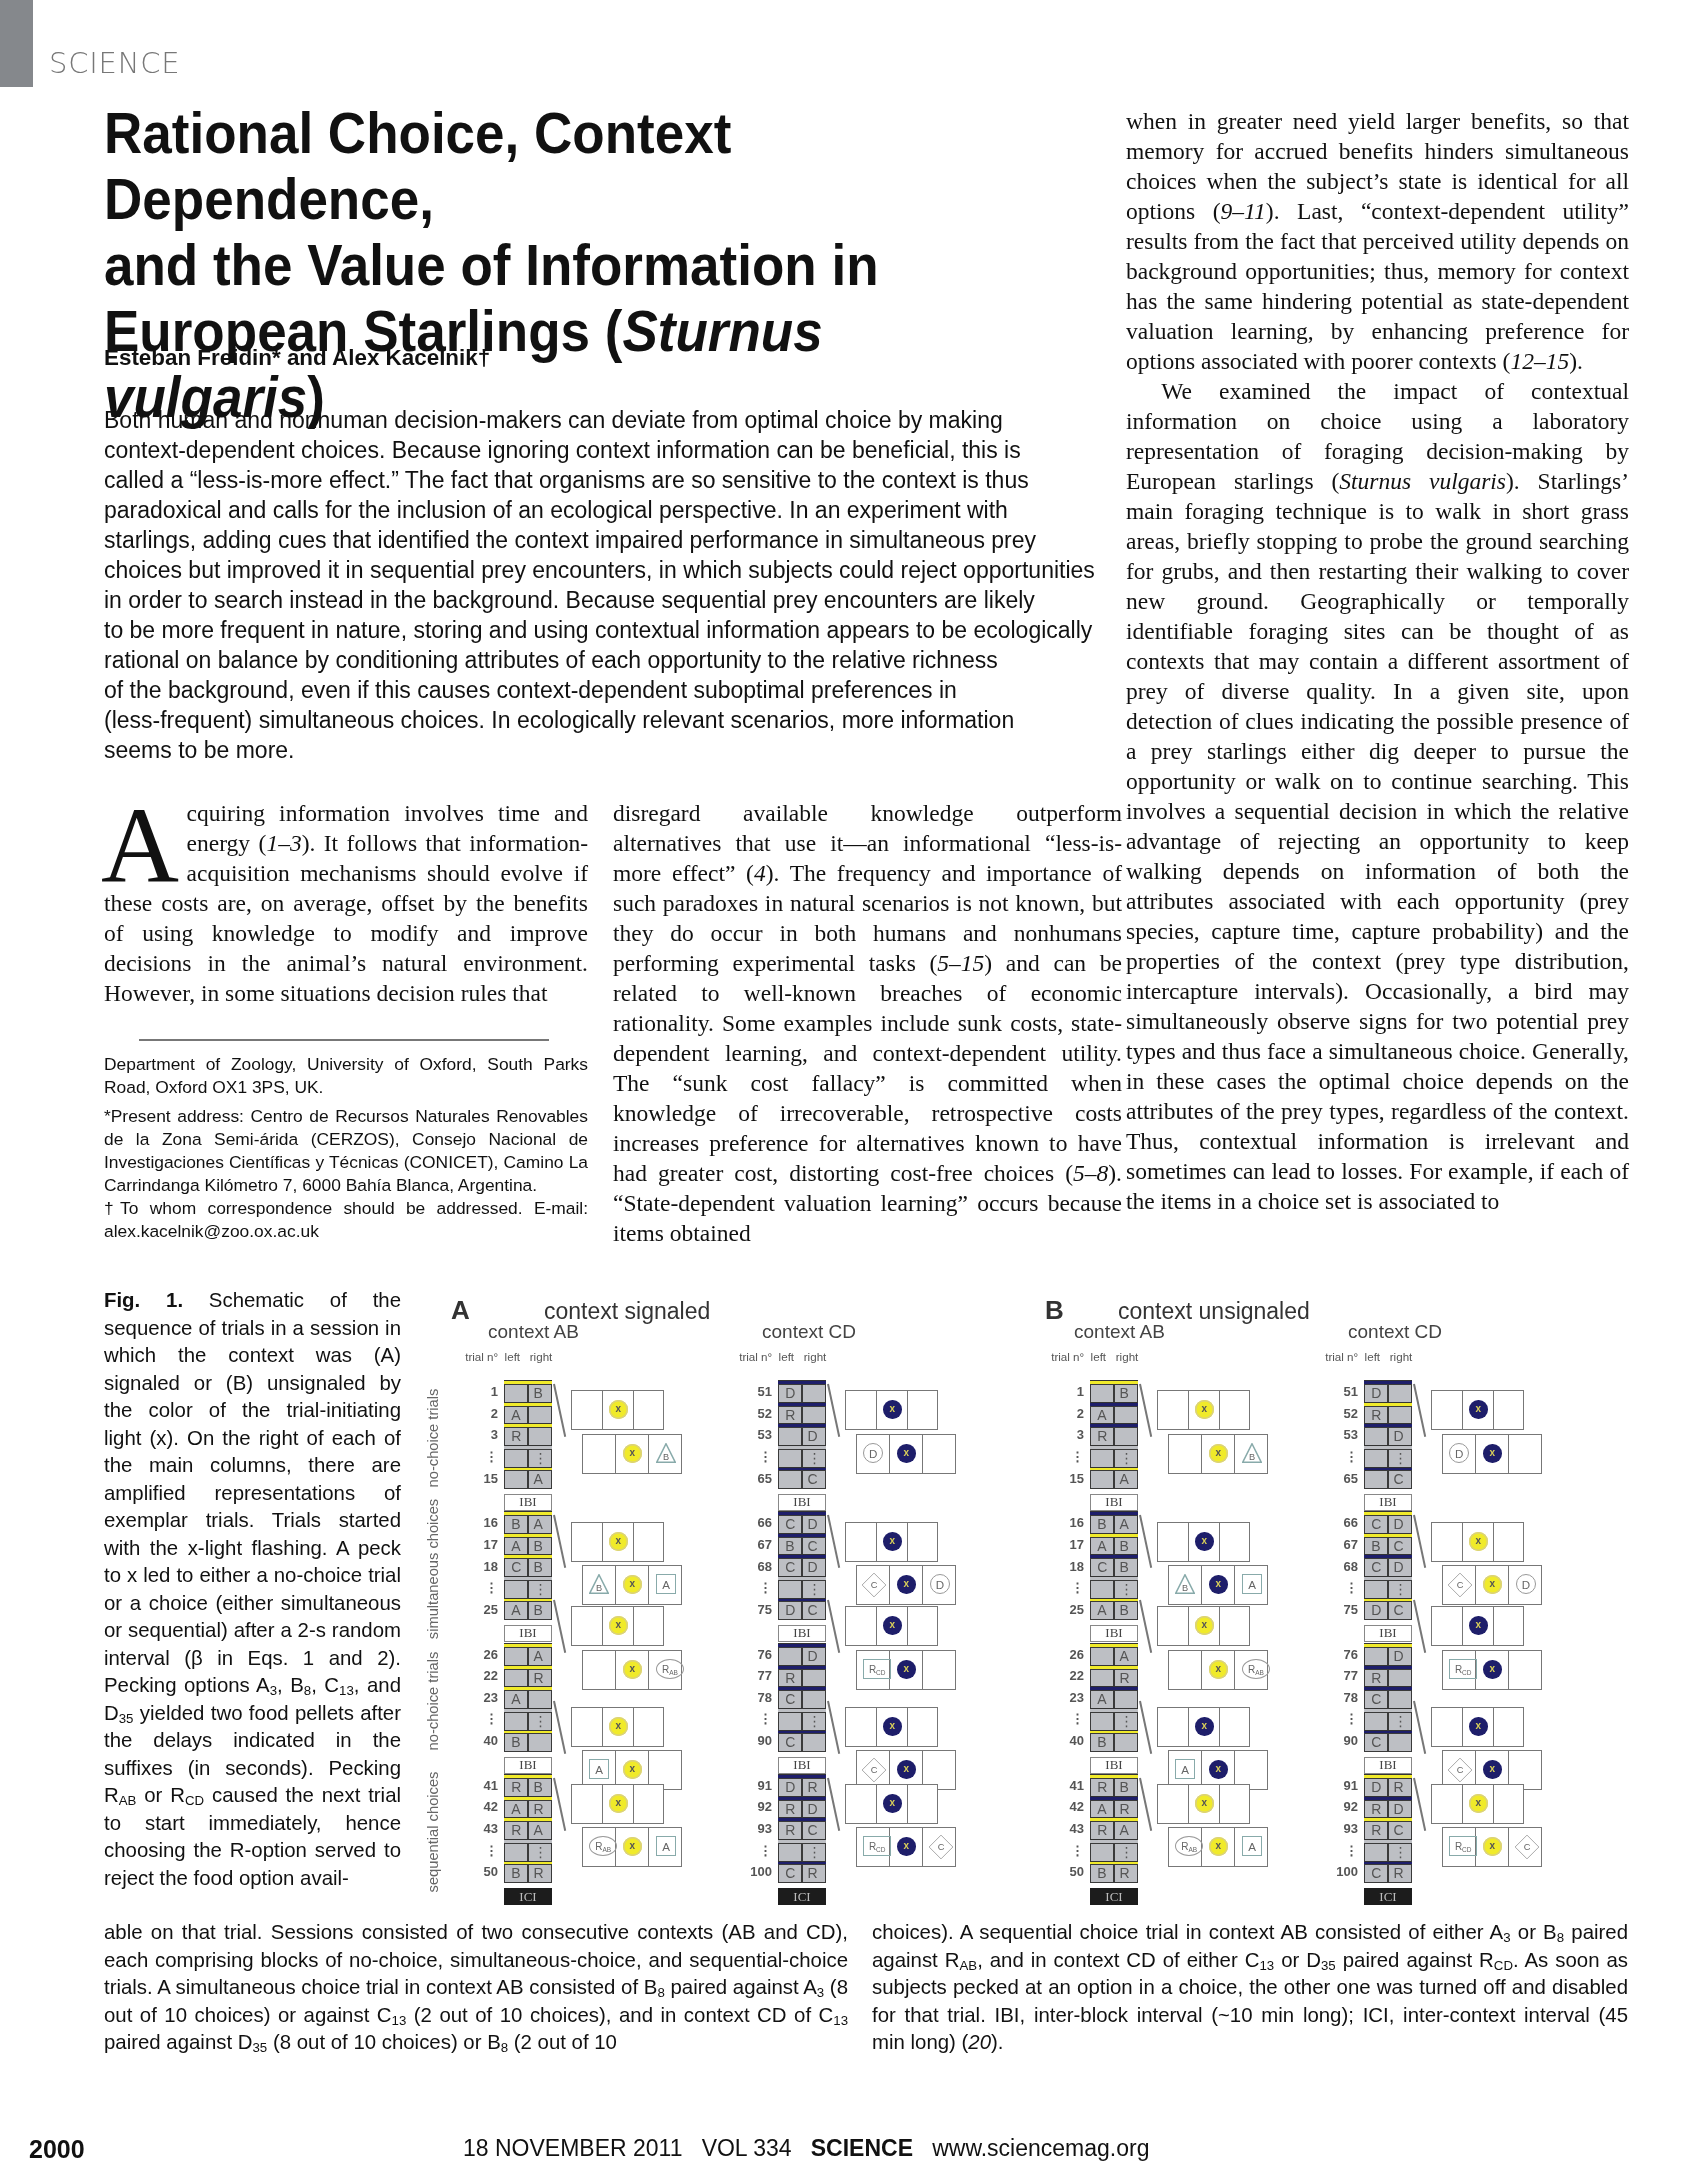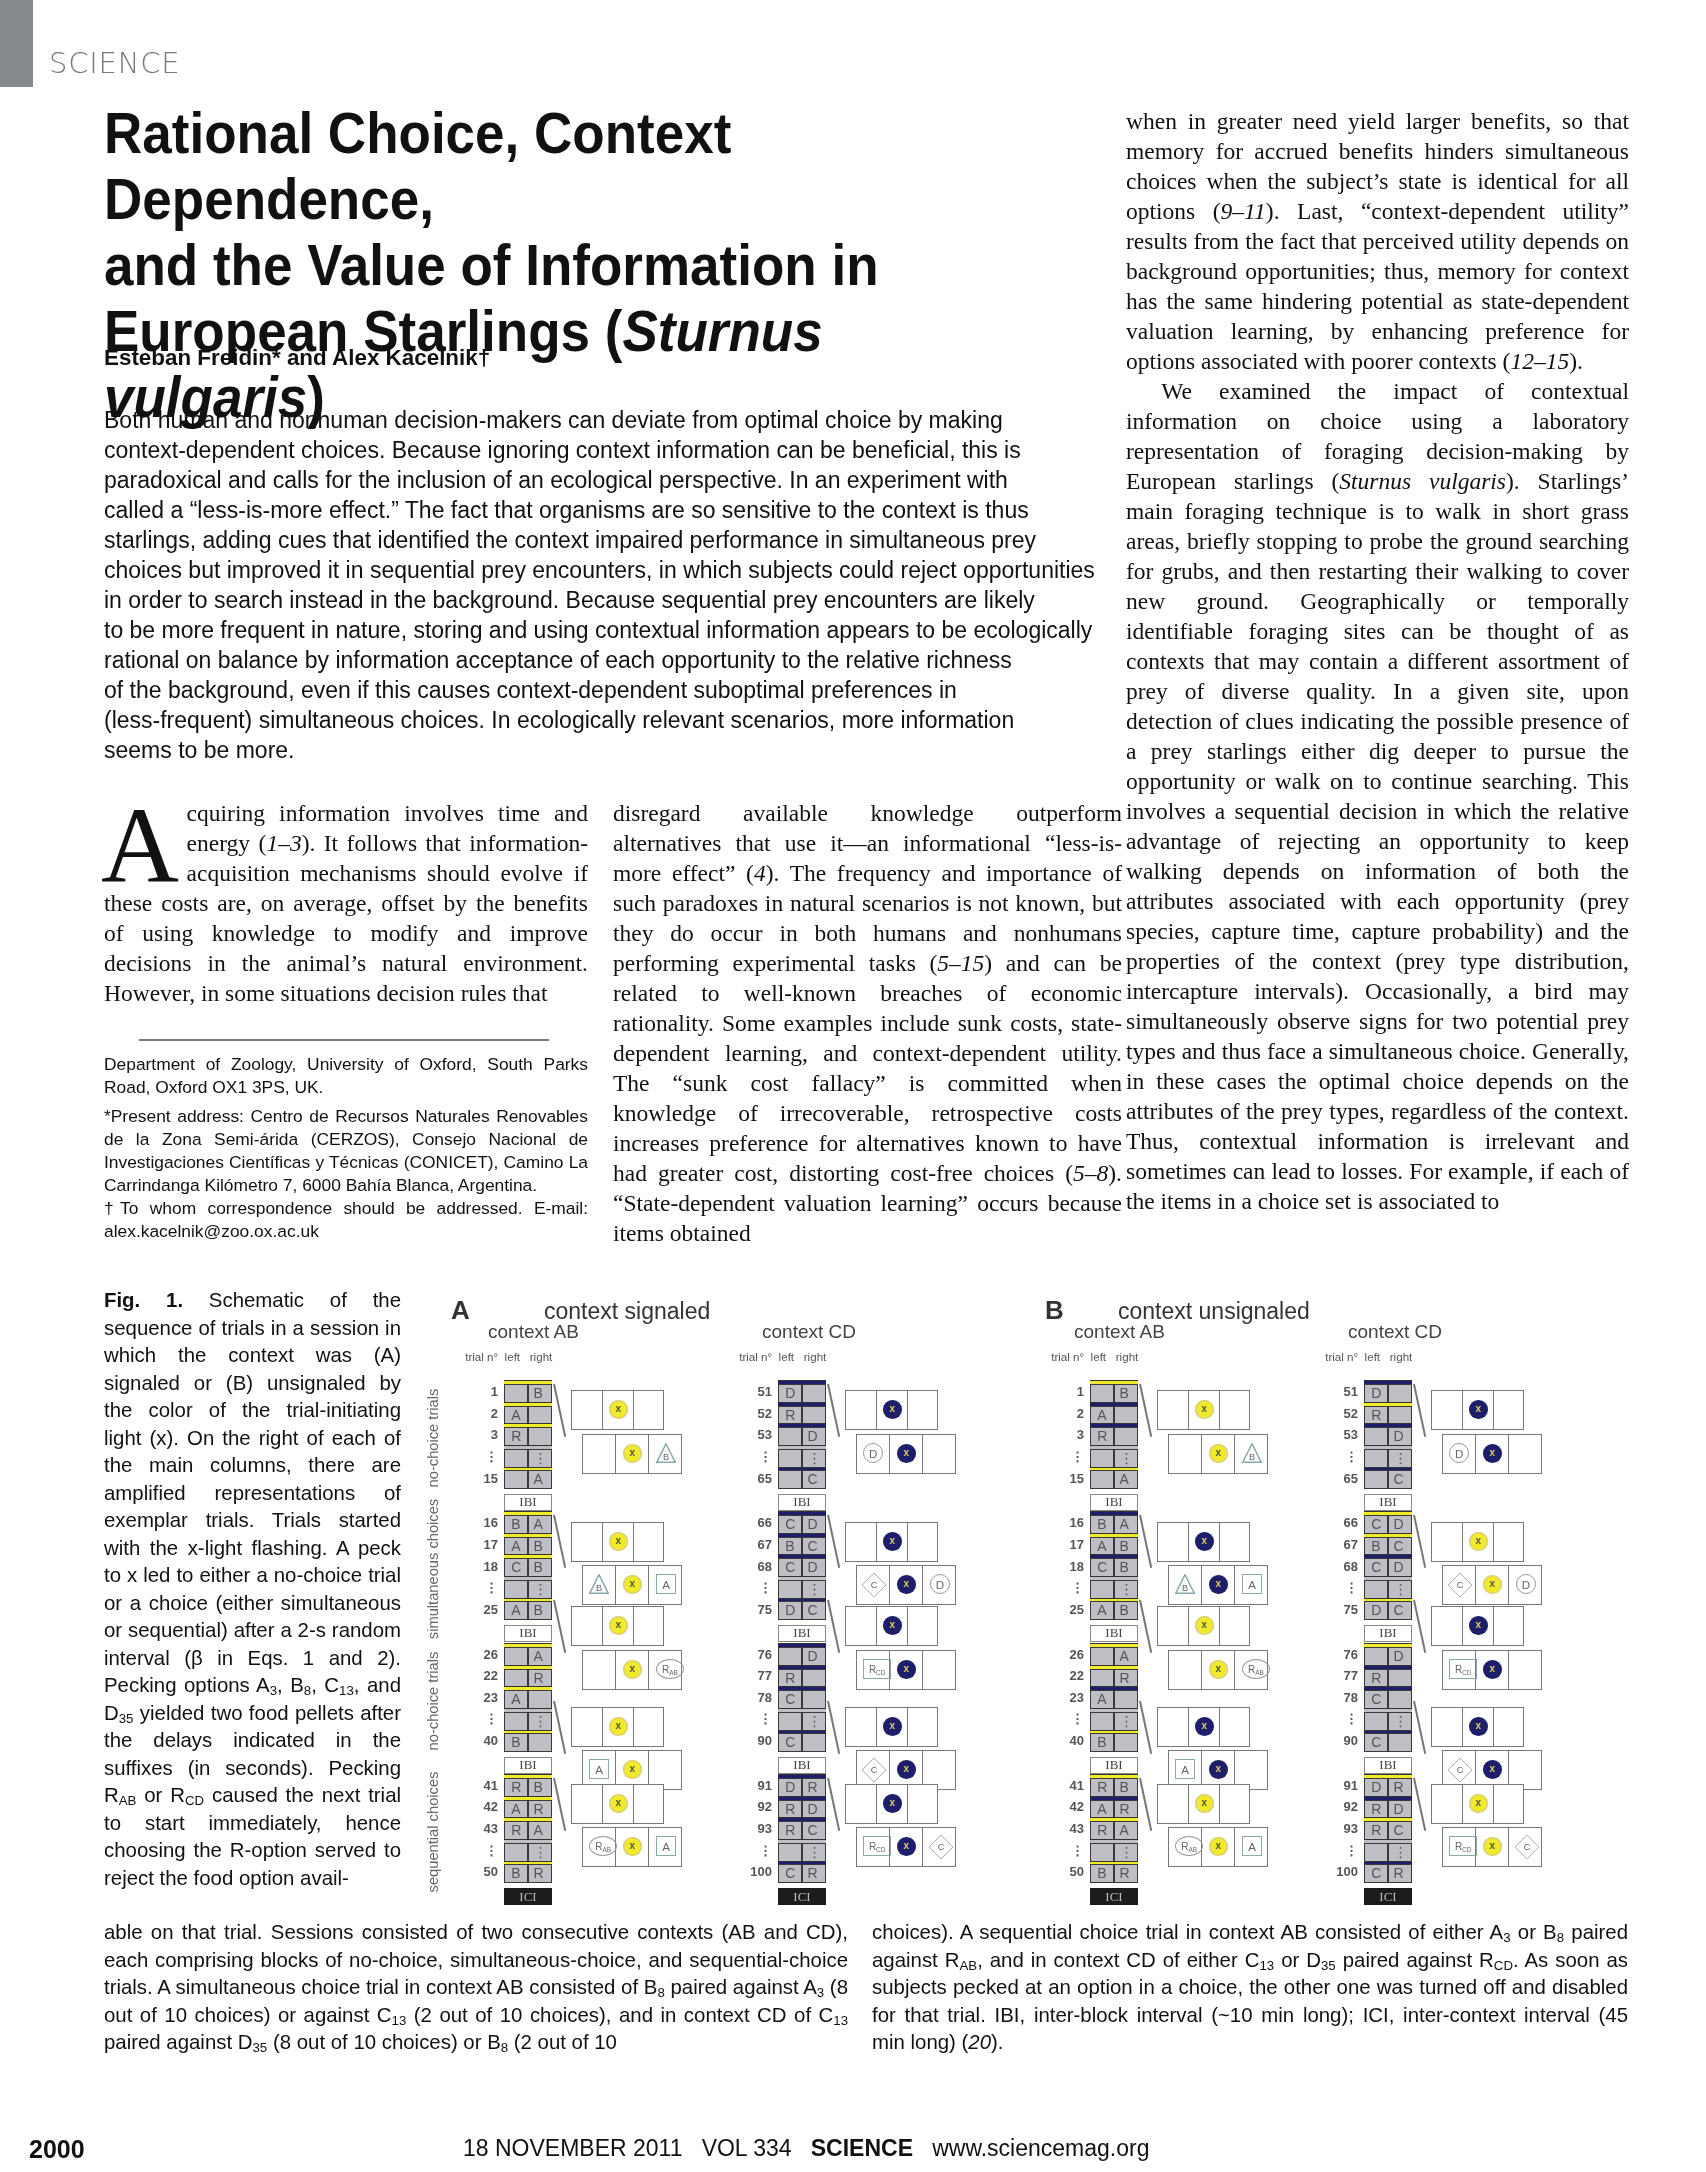--- a/index.html
+++ b/index.html
@@ -69,27 +69,27 @@
   <div>Rational Choice, Context Dependence,</div>
   <div>and the Value of Information in</div>
   <div><span>European Starlings (</span><i>Sturnus vulgaris</i><span>)</span></div>
 </div>
 
 <div id="authors" class="abs">Esteban Freidin* and Alex Kacelnik†</div>
 
 <div id="abstract" class="abs">
     <p>Both human and nonhuman decision-makers can deviate from optimal choice by making</p>
     <p>context-dependent choices. Because ignoring context information can be beneficial, this is</p>
+    <p>called a “less-is-more effect.” The fact that organisms are so sensitive to the context is thus</p>
     <p>paradoxical and calls for the inclusion of an ecological perspective. In an experiment with</p>
-    <p>called a “less-is-more effect.” The fact that organisms are so sensitive to the context is thus</p>
     <p>starlings, adding cues that identified the context impaired performance in simultaneous prey</p>
     <p>choices but improved it in sequential prey encounters, in which subjects could reject opportunities</p>
     <p>in order to search instead in the background. Because sequential prey encounters are likely</p>
     <p>to be more frequent in nature, storing and using contextual information appears to be ecologically</p>
-    <p>rational on balance by information acceptance of each opportunity to the relative richness</p>
+    <p>rational on balance by conditioning attributes of each opportunity to the relative richness</p>
     <p>of the background, even if this causes context-dependent suboptimal preferences in</p>
     <p>(less-frequent) simultaneous choices. In ecologically relevant scenarios, more information</p>
     <p>seems to be more.</p>
   </div>
 
 <div id="col-1" class="abs col">
   <p><span id="dropcap">A</span><span>cquiring information involves time and energy (<i>1–3</i>). It follows that information-acquisition mechanisms should evolve if these costs are, on average, offset by the benefits of using knowledge to modify and improve decisions in the animal’s natural environment. However, in some situations decision rules that</span></p>
 </div>
 <div id="col-2" class="abs col">
   <p>disregard available knowledge outperform alternatives that use it—an informational “less-is-more effect” (<i>4</i>). The frequency and importance of such paradoxes in natural scenarios is not known, but they do occur in both humans and nonhumans performing experimental tasks (<i>5–15</i>) and can be related to well-known breaches of economic rationality. Some examples include sunk costs, state-dependent learning, and context-dependent utility. The “sunk cost fallacy” is committed when knowledge of irrecoverable, retrospective costs increases preference for alternatives known to have had greater cost, distorting cost-free choices (<i>5–8</i>). “State-dependent valuation learning” occurs because items obtained</p>

